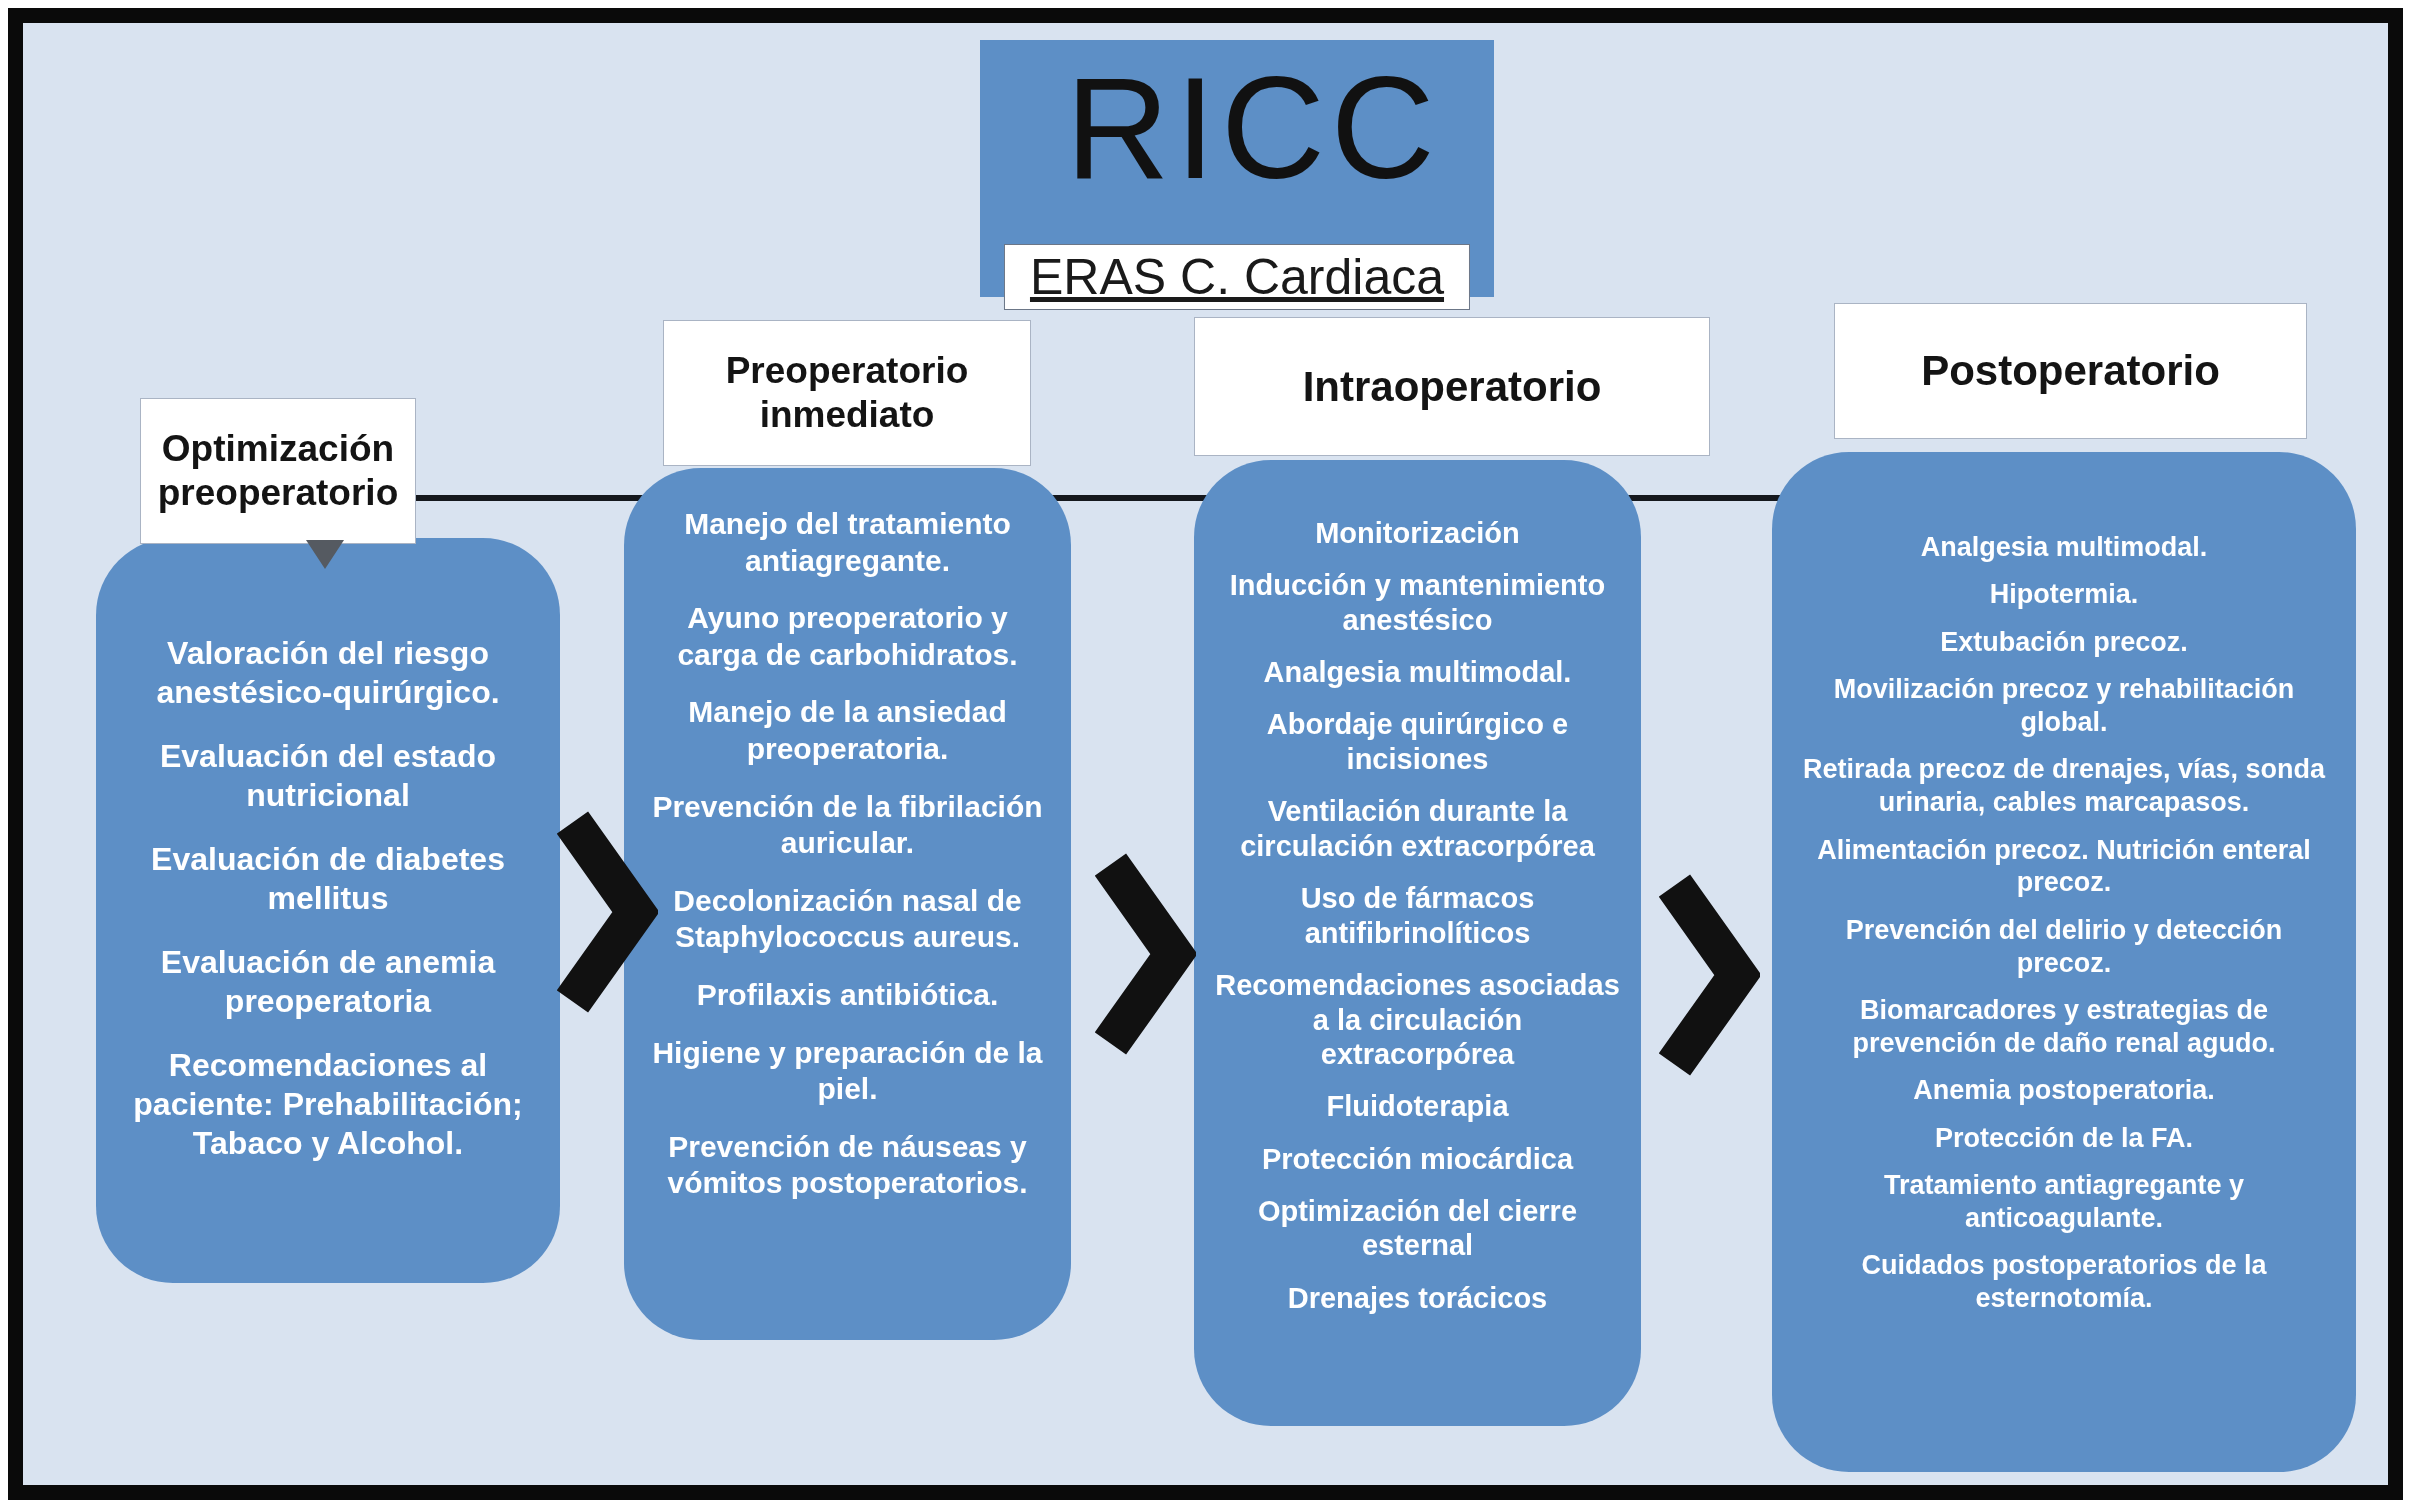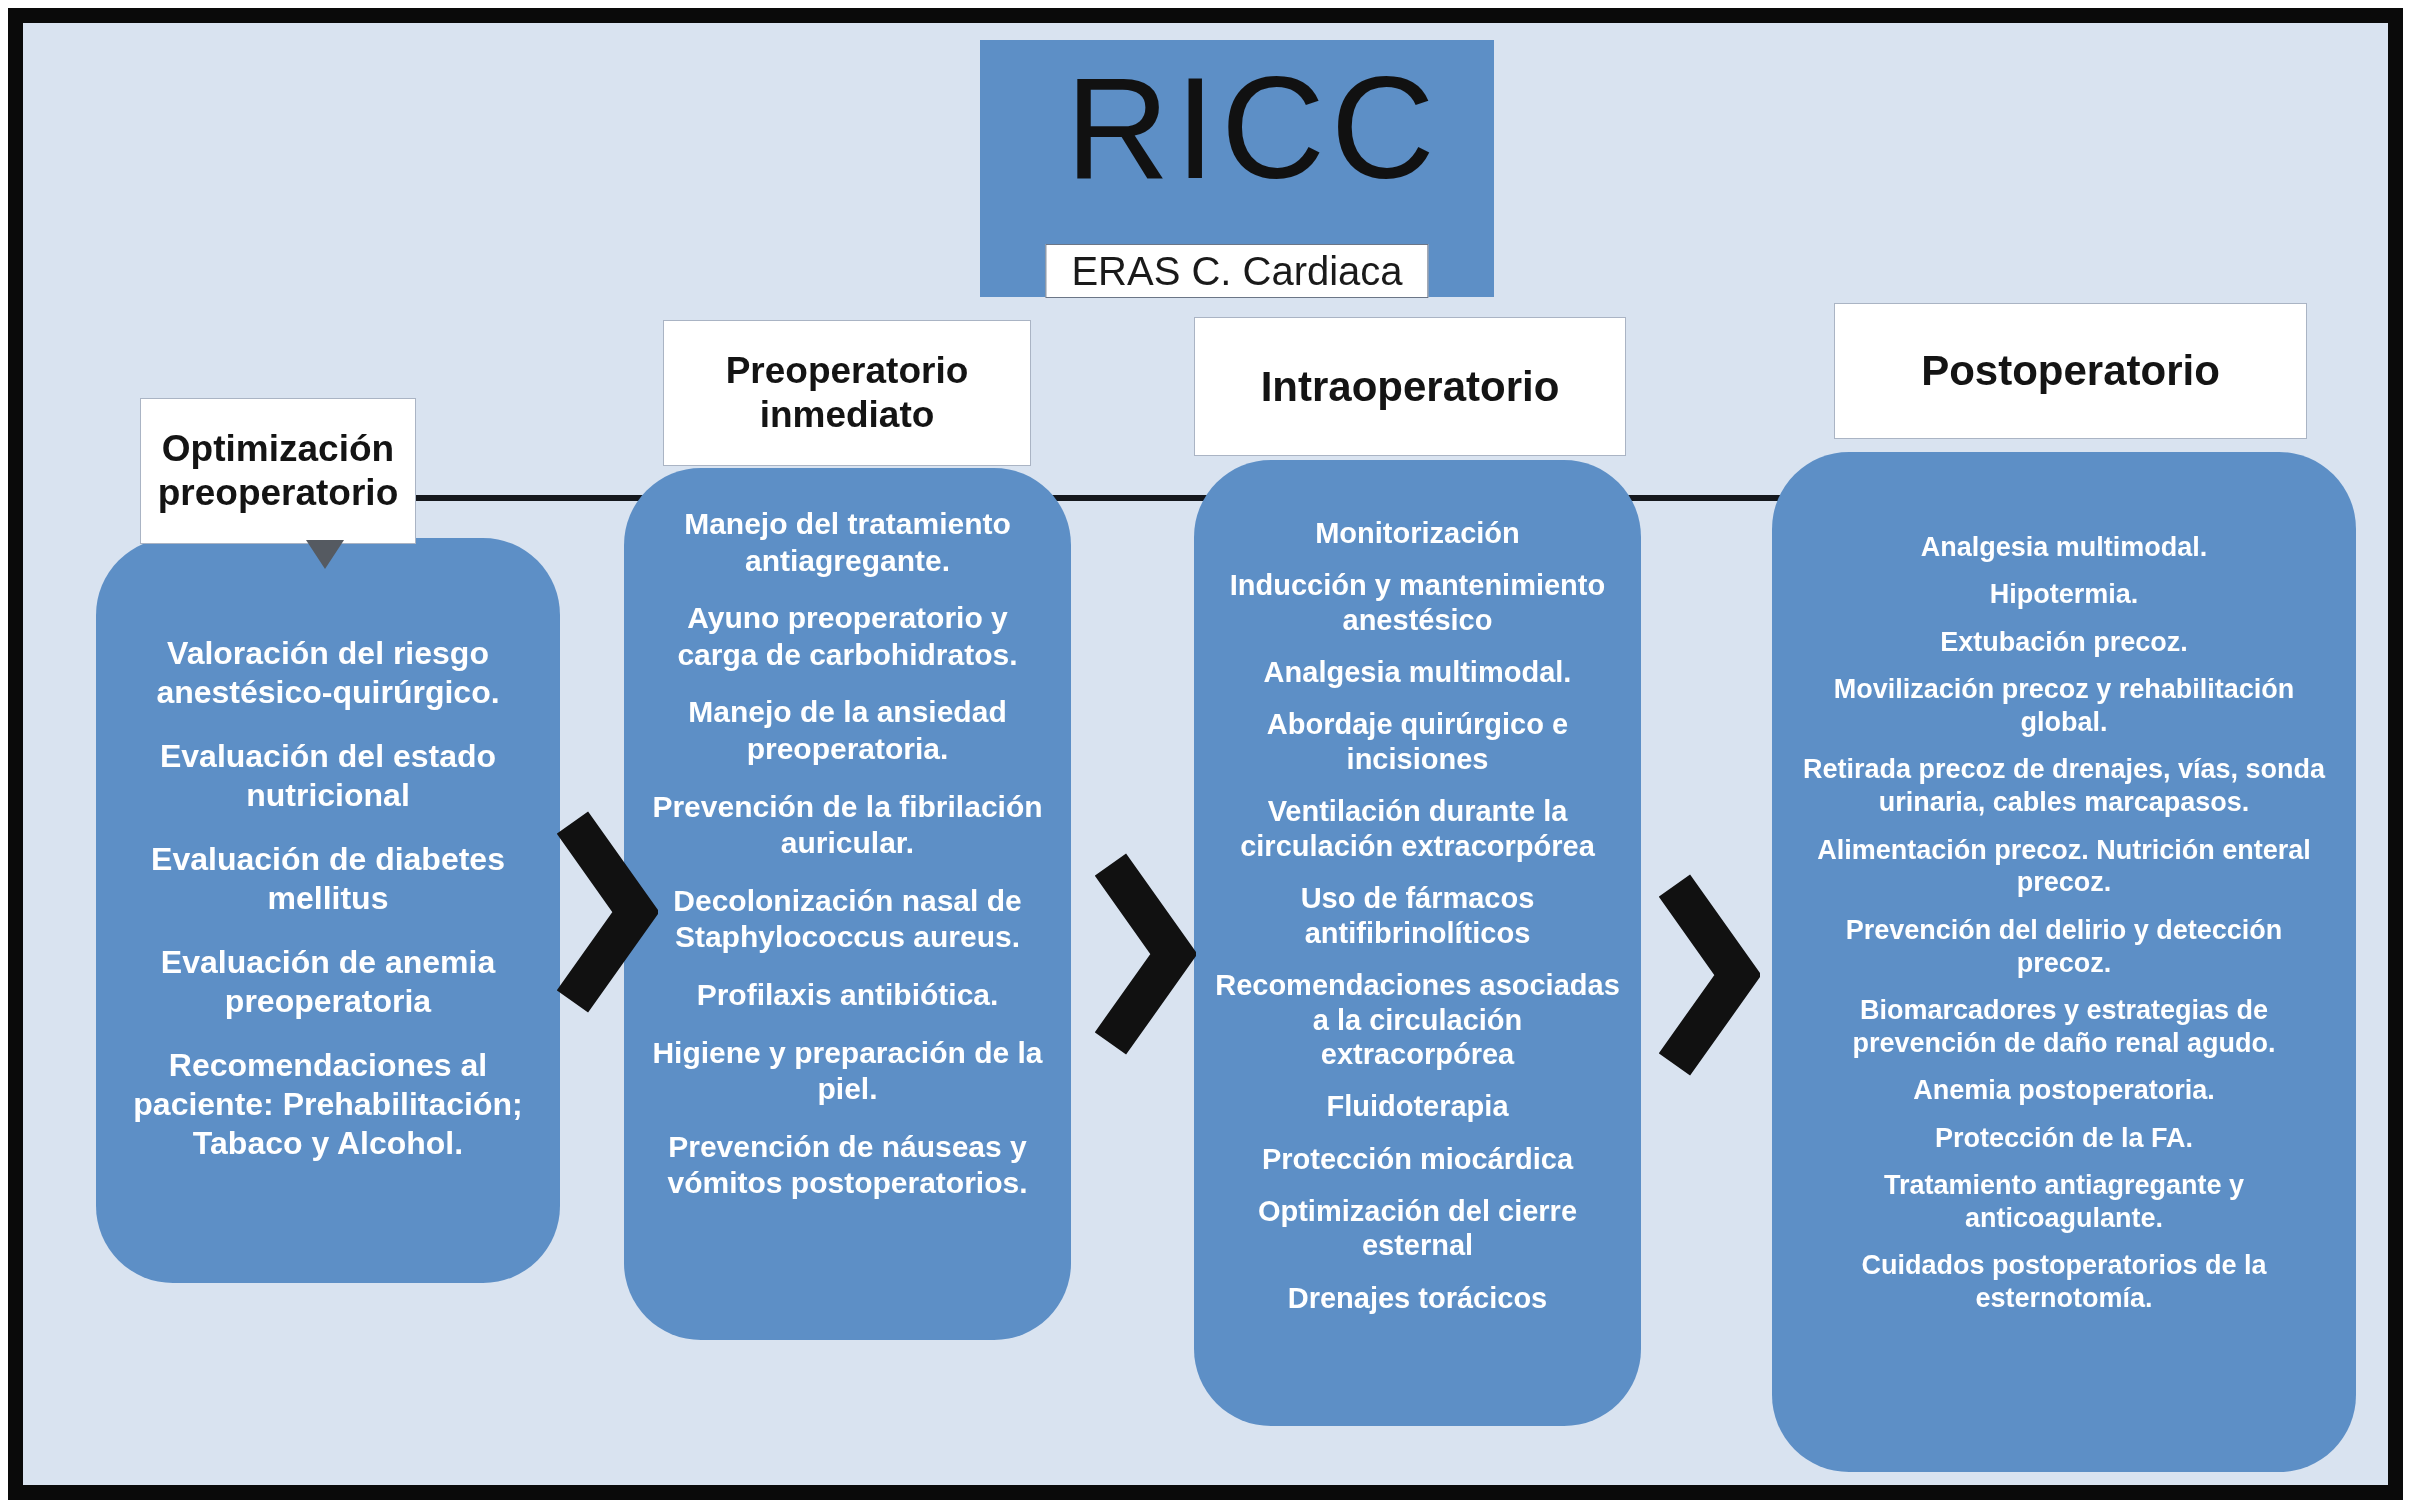--- a/index.html
+++ b/index.html
@@ -47,41 +47,42 @@
     margin-top:17.3px;
     margin-left:32px;
   }
   .title-sub{
     position:absolute;
     left:50%;top:204px;
     transform:translateX(-50%);
     background:#ffffff;
     border:1.9px solid #6b7687;
     color:#1a1a1a;
-    font-size:40px;
+    font-size:50px;
     line-height:1.2;
     padding:1.9px 25px;
     white-space:nowrap;
+    text-decoration:underline;
   }
   
   .phase-header{
     position:absolute;
     background:#ffffff;
     border:1.9px solid #aab4c4;
     color:#141414;
     font-weight:bold;
     display:flex;align-items:center;justify-content:center;
     text-align:center;
     z-index:3;
     box-sizing:border-box;
     padding:5.8px 13.4px;
   }
   .ph1{left:140px;top:398px;width:276px;height:146px;font-size:37px;line-height:1.2;}
   .ph2{left:663px;top:320px;width:368px;height:146px;font-size:37px;line-height:1.2;}
-  .ph3{left:1194px;top:317px;width:432px;height:139px;font-size:42px;}
+  .ph3{left:1194px;top:317px;width:516px;height:139px;font-size:42px;}
   .ph4{left:1834px;top:303px;width:473px;height:136px;font-size:42px;}
   
   .phase-box{
     position:absolute;
     background:var(--box-blue);
     border-radius:77px;
     color:var(--text-white);
     z-index:2;
     box-sizing:border-box;
     text-align:center;

